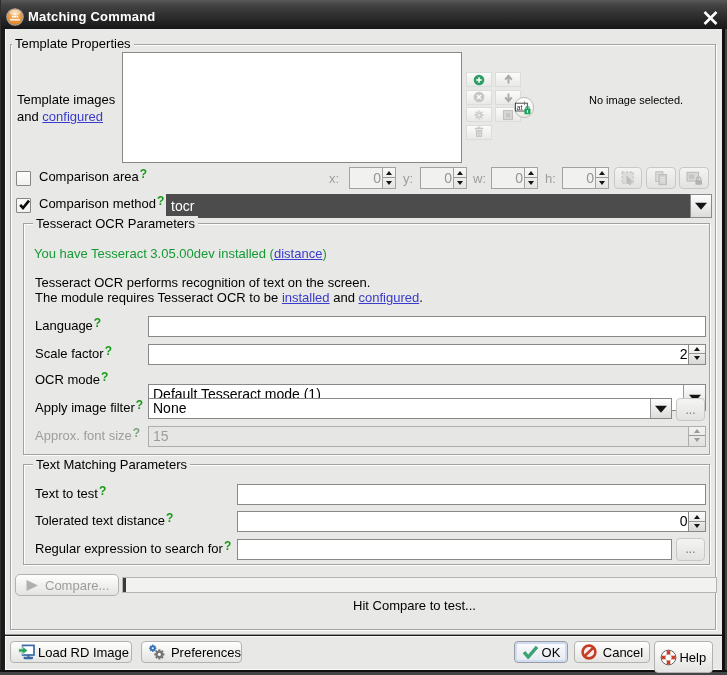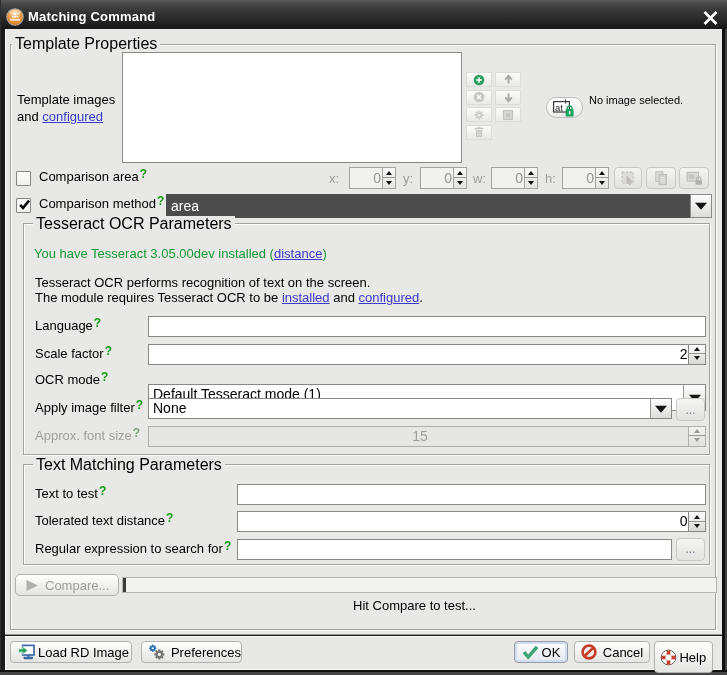--- a/index.html
+++ b/index.html
@@ -4,21 +4,21 @@
 *{margin:0;padding:0;box-sizing:border-box}
 html,body{width:727px;height:675px;overflow:hidden}
 body{font-family:"Liberation Sans",sans-serif;position:relative;background:#1d1d1d}
 .abs{position:absolute}
 #frame{left:0;top:0;width:727px;height:675px;background:#1b1b1b}
 #titlebar{left:0;top:0;width:727px;height:29px;background:linear-gradient(180deg,#585858 0%,#434343 18%,#333333 45%,#252525 72%,#161616 100%)}
 #content{left:5px;top:29px;width:717px;height:606px;background:#e8e8e6;border-bottom:1px solid #9a9a9a;box-shadow:inset 1px 0 0 #fbfbfb}
 #btnbar{left:5px;top:636px;width:717px;height:34px;background:#e8e8e6;border-top:1px solid #fbfbfb;box-shadow:inset 1px 0 0 #fbfbfb, inset 0 -1px 0 #fbfbfb}
 #title{left:28px;top:9px;font-size:13px;font-weight:bold;color:#fff;letter-spacing:0.2px}
 .group{border:1px solid #a2a2a2;box-shadow:inset 1px 1px 0 #fdfdfd, 1px 1px 0 #fdfdfd}
-.legend{background:#e8e8e6;font-size:16px;color:#000;line-height:15px;padding:0 3px;white-space:nowrap}
+.legend{background:#e8e8e6;font-size:13px;color:#000;line-height:15px;padding:0 3px;white-space:nowrap}
 .lbl{font-size:13px;color:#000;white-space:nowrap;line-height:16px}
 .glbl{font-size:13px;color:#9d9d9b;white-space:nowrap;line-height:16px}
 .q{color:#159a15;font-weight:bold;font-size:12px;position:relative;top:-3px;padding-left:1px}
 .gq{color:#7da37d;font-weight:bold;font-size:12px;position:relative;top:-3px;padding-left:1px}
 .field{background:#fff;border:1px solid #888886}
 .dfield{background:#e6e6e4;border:1px solid #aeaeac}
 .fieldtext{font-size:14px;color:#000;line-height:19px;padding:0 4px;white-space:nowrap;overflow:hidden}
 a{color:#3a3acc;text-decoration:underline}
 .cb{width:15px;height:15px;background:linear-gradient(180deg,#fdfdfd,#f1f1ef);border:1.5px solid #878785;border-radius:1px}
 .spin{border:1px solid #888886;background:linear-gradient(180deg,#fdfdfd,#d8d8d6)}
@@ -128,21 +128,21 @@
       <path d="M6.5 2.4 V8.6 M3.2 6.4 L6.5 10.2 L9.8 6.4" fill="none" stroke="#a9a9a7" stroke-width="1.9"></path>
     </svg>
   </div>
 <div class="abs tbtn" style="left:495px;top:107px;width:26px;height:15px">
     <svg width="12" height="12" viewBox="0 0 12 12">
       <rect x="1.6" y="1.6" width="8.8" height="8.8" fill="#dedddb" stroke="#c0c0be" stroke-width="1.3"></rect>
       <rect x="3.8" y="3.8" width="4.8" height="4.8" fill="#c6c6c4"></rect>
     </svg>
   </div>
 
-<div class="abs smbtn" style="left:546px;top:97px;width:37px;height:21px;background:linear-gradient(180deg,#fff,#eaeae8);border-color:#bcbcba;border-radius:10px">
+<div class="abs smbtn" style="left:514px;top:97px;width:20px;height:21px;background:linear-gradient(180deg,#fff,#eaeae8);border-color:#bcbcba;border-radius:10px">
 <svg width="24" height="18" viewBox="0 0 24 18">
 <rect x="0.6" y="2.6" width="15.8" height="10.4" fill="#fff" stroke="#3d3d3d" stroke-width="1.2"></rect>
 <text x="2" y="12.2" font-size="9.5" font-family="Liberation Sans" fill="#2c2c2c">at</text>
 <line x1="12.6" y1="0.4" x2="12.6" y2="6.2" stroke="#3d3d3d" stroke-width="1" stroke-dasharray="1.6,1.2"></line>
 <path d="M14.3 10.4 V9.2 a2.3 2.3 0 0 1 4.6 0 V10.4" fill="none" stroke="#1da560" stroke-width="1.4"></path>
 <rect x="12.6" y="10" width="8" height="7.4" rx="0.8" fill="#1da560"></rect>
 <rect x="15.9" y="12" width="1.5" height="3.2" fill="#fff"></rect>
 </svg>
   </div>
 <div class="abs lbl" style="left:589px;top:92px;font-size:11px">No image selected.</div>
@@ -215,21 +215,21 @@
     </svg>
   </div>
 
 <div class="abs cb" style="left:16px;top:197.5px">
     <svg width="13" height="13" viewBox="0 0 13 13" style="margin:-1px 0 0 0.5px">
       <path d="M2.2 6.8 L5 10 L11 2.6" fill="none" stroke="#0a0a0a" stroke-width="2.6"></path>
     </svg>
   </div>
 <div class="abs lbl" style="left:39px;top:196px">Comparison method<span class="q">?</span></div>
 <div class="abs" style="left:166px;top:194px;width:546px;height:24px;background:#4c4c4c">
-<div style="font-size:14px;color:#fff;line-height:24px;padding-left:5px">area</div>
+<div style="font-size:14px;color:#fff;line-height:24px;padding-left:5px">tocr</div>
 <div class="carrow" style="width:22px;border:1px solid #8a8a88"></div>
 </div>
 
 <div class="abs group" style="left:23px;top:223px;width:687px;height:232px"></div>
 <div class="abs legend" style="left:33px;top:216px">Tesseract OCR Parameters</div>
 <div class="abs lbl" style="left:34px;top:246px;color:#169a36">You have Tesseract 3.05.00dev installed (<a>distance</a>)</div>
 <div class="abs lbl" style="left:35px;top:274.5px;line-height:15.6px">Tesseract OCR performs recognition of text on the screen.<br>The module requires Tesseract OCR to be <a>installed</a> and <a>configured</a>.</div>
 
 <div class="abs lbl" style="left:35px;top:318px">Language<span class="q">?</span></div>
 <div class="abs field" style="left:148px;top:316px;width:558px;height:21px"></div>
@@ -251,21 +251,21 @@
 
 <div class="abs lbl" style="left:35px;top:400px">Apply image filter<span class="q">?</span></div>
 <div class="abs combo" style="left:148px;top:398px;width:524px;height:21px">
     <div class="fieldtext">None</div>
     <div class="carrow" style="width:21px"></div>
   </div>
 <div class="abs smbtn" style="left:676px;top:398px;width:29px;height:23px;color:#6e7e92;font-size:12px">...</div>
 
 <div class="abs glbl" style="left:35px;top:427.5px">Approx. font size<span class="gq">?</span></div>
 <div class="abs dfield" style="left:148px;top:425.5px;width:541px;height:21px">
-    <div class="fieldtext" style="text-align:center;color:#9d9d9b;padding-right:1px">15</div>
+    <div class="fieldtext" style="text-align:left;color:#9d9d9b;padding-right:1px">15</div>
   </div>
 <div class="abs spin dis" style="left:688px;top:425.5px;width:18px;height:21px">
     <div class="su"></div>
     <div class="sd"></div>
   </div>
 
 <div class="abs group" style="left:23px;top:464px;width:687px;height:101px"></div>
 <div class="abs legend" style="left:33px;top:457px">Text Matching Parameters</div>
 
 <div class="abs lbl" style="left:35px;top:485.5px">Text to test<span class="q">?</span></div>

